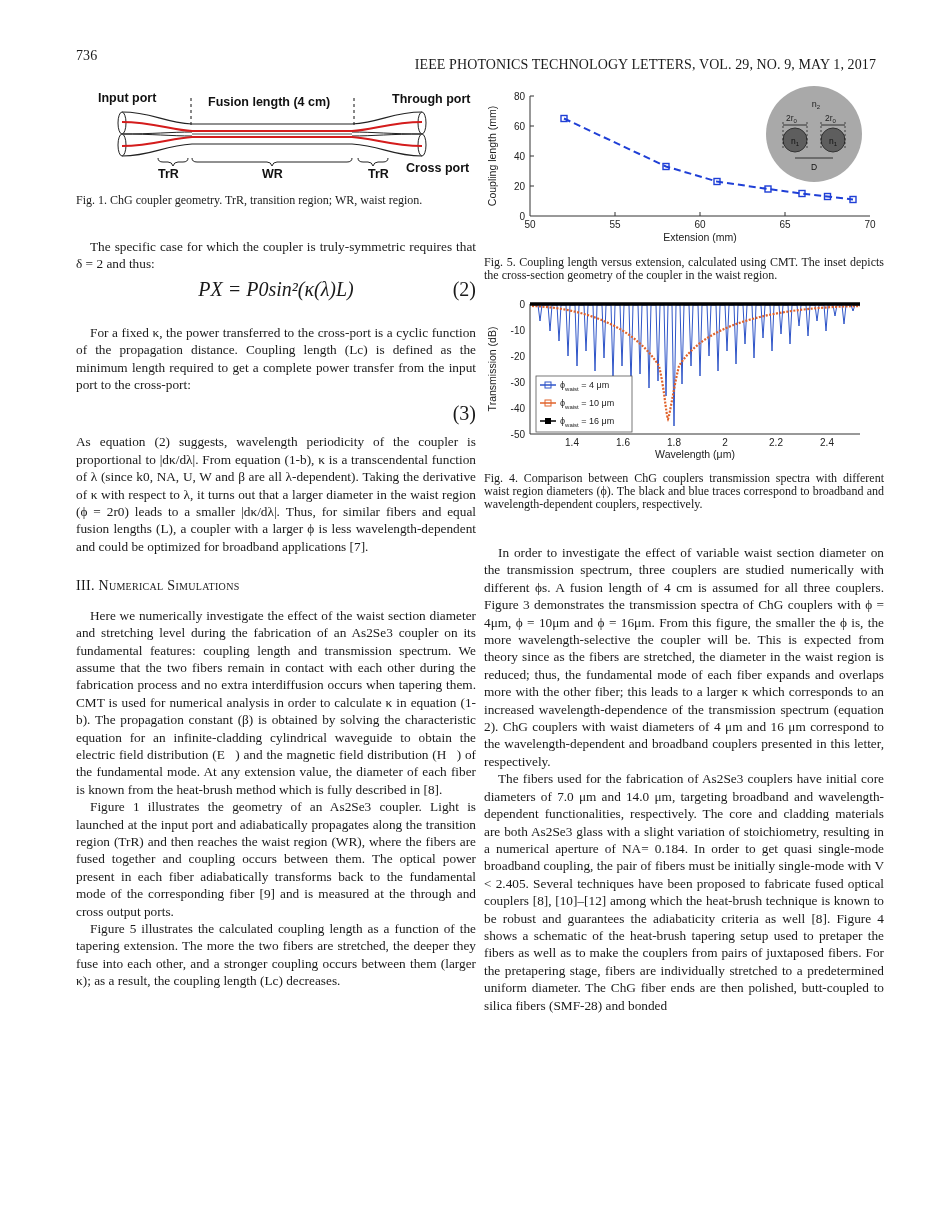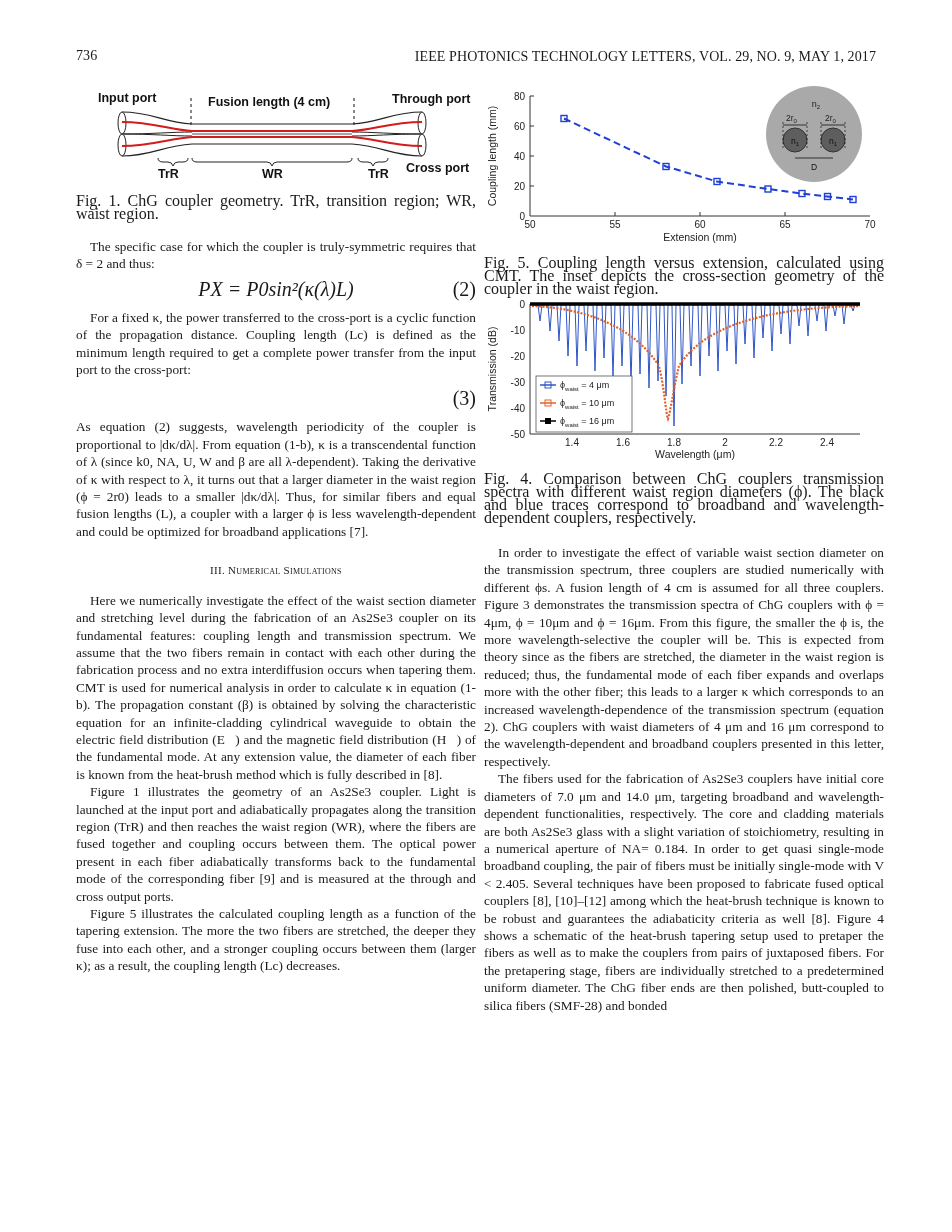--- a/index.html
+++ b/index.html
@@ -1,28 +1,28 @@
 <!DOCTYPE html>
 <html><head>
 <meta charset="utf-8">
 <style>
   html, body { margin:0; padding:0; background:#fff; }
   body { width:952px; height:1232px; position:relative; font-family:"Liberation Serif", serif; color:#1a1a1a; overflow:hidden; }
   .abs { position:absolute; }
   .header { top:48px; left:76px; right:76px; height:16px; font-size:14px; letter-spacing:0.1px; }
   .header .pg { position:absolute; left:0; top:0; }
-  .header .jr { position:absolute; right:0; top:1px; }
+  .header .jr { position:absolute; right:0; top:9px; }
   .col { position:absolute; font-size:13.3px; line-height:17.4px; text-align:justify; }
   .col p { margin:0; text-indent:14px; }
   .col p.noind { text-indent:0; }
   .eq { position:relative; height:34px; text-align:center; font-style:italic; font-size:20px; }
   .eq .num { position:absolute; right:0; top:8px; font-style:normal; }
   .eq .body { position:absolute; left:0; right:0; top:8px; }
-  .caption { position:absolute; font-size:16px; line-height:13px; text-align:justify; }
-  .section { text-align:center; font-size:11px; letter-spacing:0.3px; margin:22px 0 12px 0; text-indent:0 !important; }
+  .caption { position:absolute; font-size:12px; line-height:13px; text-align:justify; }
+  .section { text-align:left; font-size:14px; letter-spacing:0.3px; margin:22px 0 12px 0; text-indent:0 !important; }
   .sc { font-variant:small-caps; }
   svg text { font-family:"Liberation Sans", sans-serif; }
   .frac { display:inline-block; vertical-align:middle; text-align:center; }
   .frac span { display:block; line-height:16px; }
   .frac .top { border-bottom:1px solid #222; padding:0 3px; }
 </style>
 </head>
 <body>
 
 <div class="abs header">
@@ -64,21 +64,21 @@
   </svg>
 </div>
 <div class="caption" style="left:76px; top:194px; width:400px;">Fig. 1.    ChG coupler geometry. TrR, transition region; WR, waist region.</div>
 
 <div class="col" style="left:76px; top:238px; width:400px;">
   <p>The specific case for which the coupler is truly-symmetric requires that δ = 2 and thus:</p>
   <div class="eq">
     <span class="body">PX = P0sin²(κ(λ)L)</span>
     <span class="num">(2)</span>
   </div>
-  <p style="margin-top:2px;">For a fixed κ, the power transferred to the cross-port is a cyclic function of the propagation distance. Coupling length (Lc) is defined as the minimum length required to get a complete power transfer from the input port to the cross-port:</p>
+  <p style="margin-top:17px;">For a fixed κ, the power transferred to the cross-port is a cyclic function of the propagation distance. Coupling length (Lc) is defined as the minimum length required to get a complete power transfer from the input port to the cross-port:</p>
   <div class="eq" style="height:40px;">
     <span class="num" style="top:12px;">(3)</span>
   </div>
   <p class="noind">As equation (2) suggests, wavelength periodicity of the coupler is proportional to |dκ/dλ|. From equation (1-b), κ is a transcendental function of λ (since k0, NA, U, W and β are all λ-dependent). Taking the derivative of κ with respect to λ, it turns out that a larger diameter in the waist region (ϕ = 2r0) leads to a smaller |dκ/dλ|. Thus, for similar fibers and equal fusion lengths (L), a coupler with a larger ϕ is less wavelength-dependent and could be optimized for broadband applications [7].</p>
   <div class="section sc">III. Numerical Simulations</div>
   <p>Here we numerically investigate the effect of the waist section diameter and stretching level during the fabrication of an As2Se3 coupler on its fundamental features: coupling length and transmission spectrum. We assume that the two fibers remain in contact with each other during the fabrication process and no extra interdiffusion occurs when tapering them. CMT is used for numerical analysis in order to calculate κ in equation (1-b). The propagation constant (β) is obtained by solving the characteristic equation for an infinite-cladding cylindrical waveguide to obtain the electric field distribution (E⃗) and the magnetic field distribution (H⃗) of the fundamental mode. At any extension value, the diameter of each fiber is known from the heat-brush method which is fully described in [8].</p>
   <p>Figure 1 illustrates the geometry of an As2Se3 coupler. Light is launched at the input port and adiabatically propagates along the transition region (TrR) and then reaches the waist region (WR), where the fibers are fused together and coupling occurs between them. The optical power present in each fiber adiabatically transforms back to the fundamental mode of the corresponding fiber [9] and is measured at the through and cross output ports.</p>
   <p>Figure 5 illustrates the calculated coupling length as a function of the tapering extension. The more the two fibers are stretched, the deeper they fuse into each other, and a stronger coupling occurs between them (larger κ); as a result, the coupling length (Lc) decreases.</p>
 </div>
 

